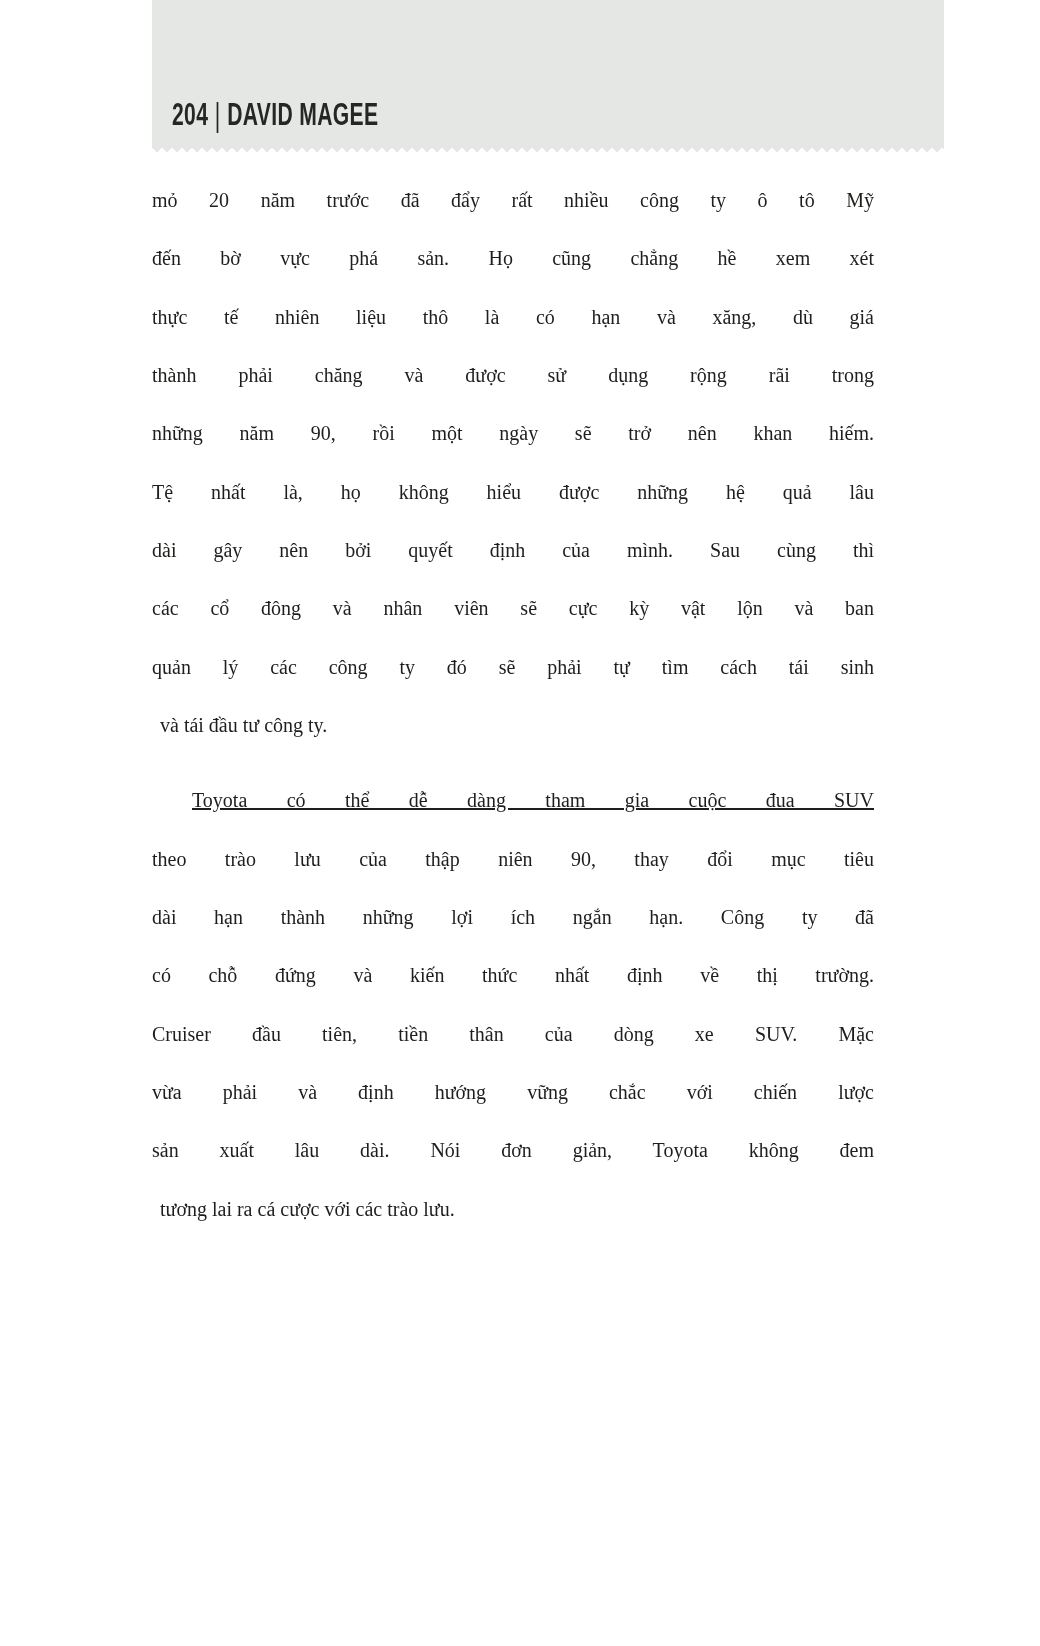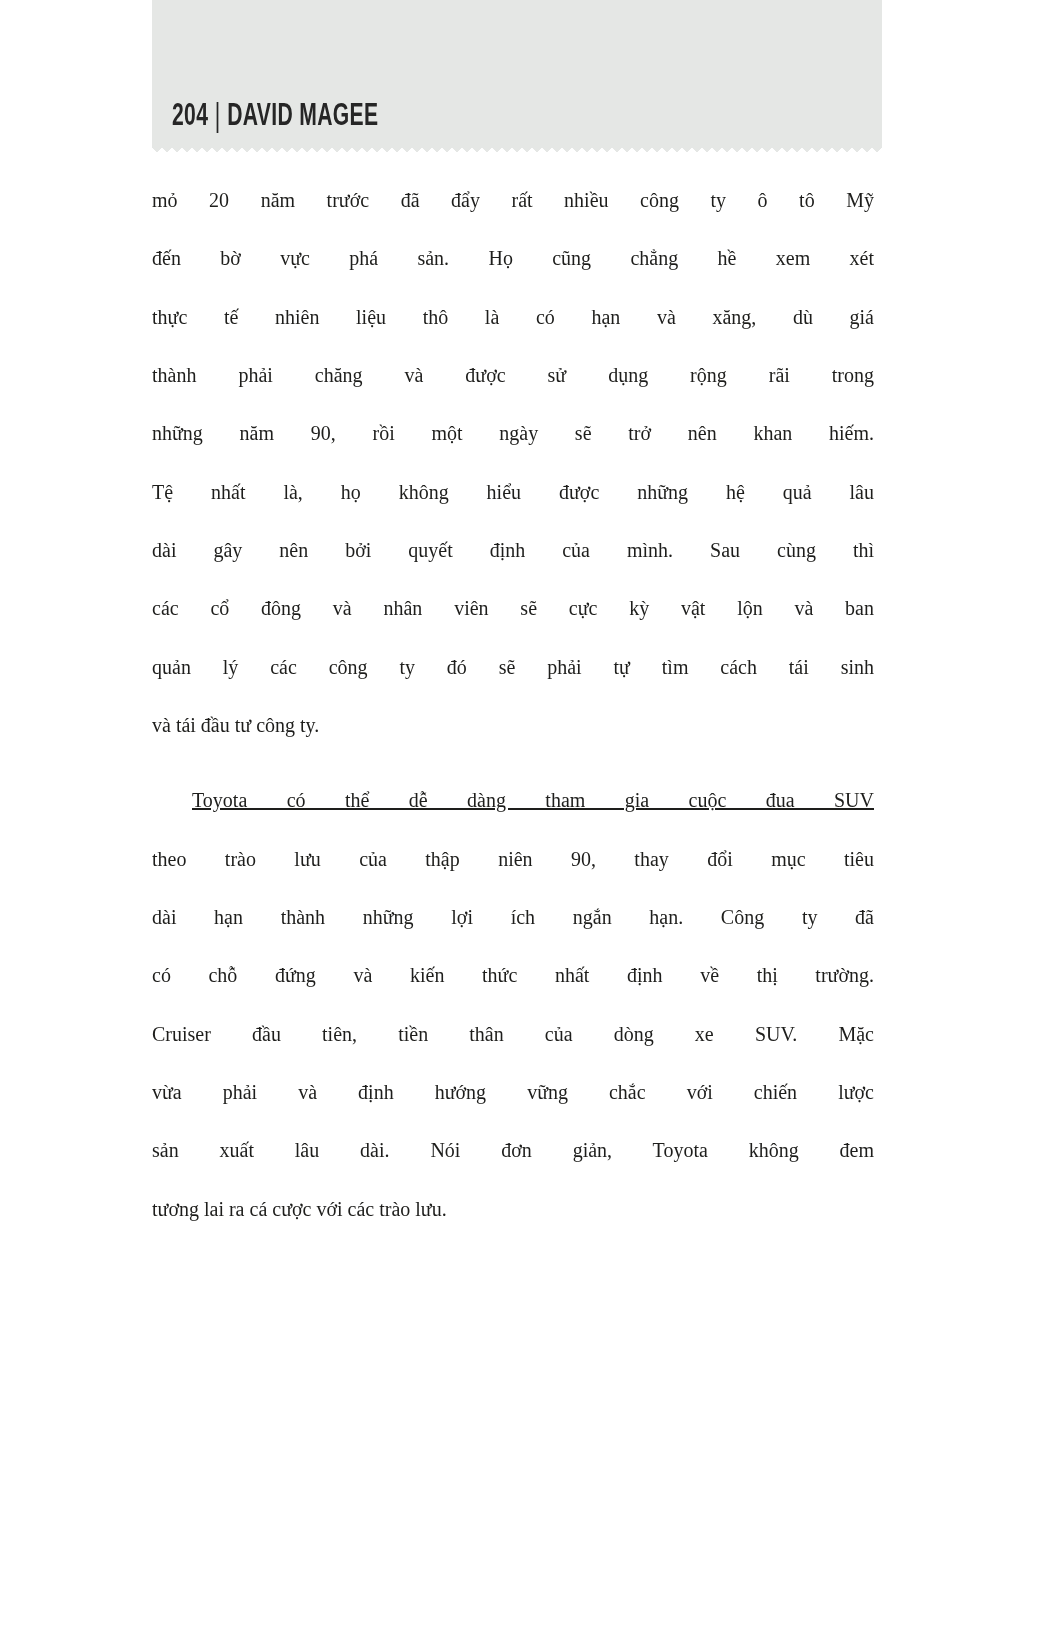--- a/index.html
+++ b/index.html
@@ -13,21 +13,21 @@
     background: var(--page-background, #ffffff);
     font-family: "Liberation Serif", "DejaVu Serif", serif;
     overflow: hidden;
   }
 
   
   .header-band {
     position: absolute;
     left: 152px;
     top: 0;
-    width: 730px;
+    width: 792px;
     height: 146px;
     background: var(--header-band, #e5e7e5);
   }
   .header-band .zigzag {
     position: absolute;
     left: 0;
     right: 0;
     bottom: -7px;
     height: 7px;
     background-color: var(--header-band, #e5e7e5);
@@ -72,20 +72,21 @@
   .paragraph + .paragraph { margin-top: 17px; }
   .line {
     line-height: 58.33px;
     height: 58.33px;
     overflow: hidden;
     text-align: justify;
     text-align-last: justify;
   }
   .line.last {
     text-align-last: left;
+    margin-left: 8px;
   }
   .line.indent {
     text-indent: 40px;
     text-decoration: underline;
   }
 </style>
 </head>
 <body>
 
 <div class="page">

